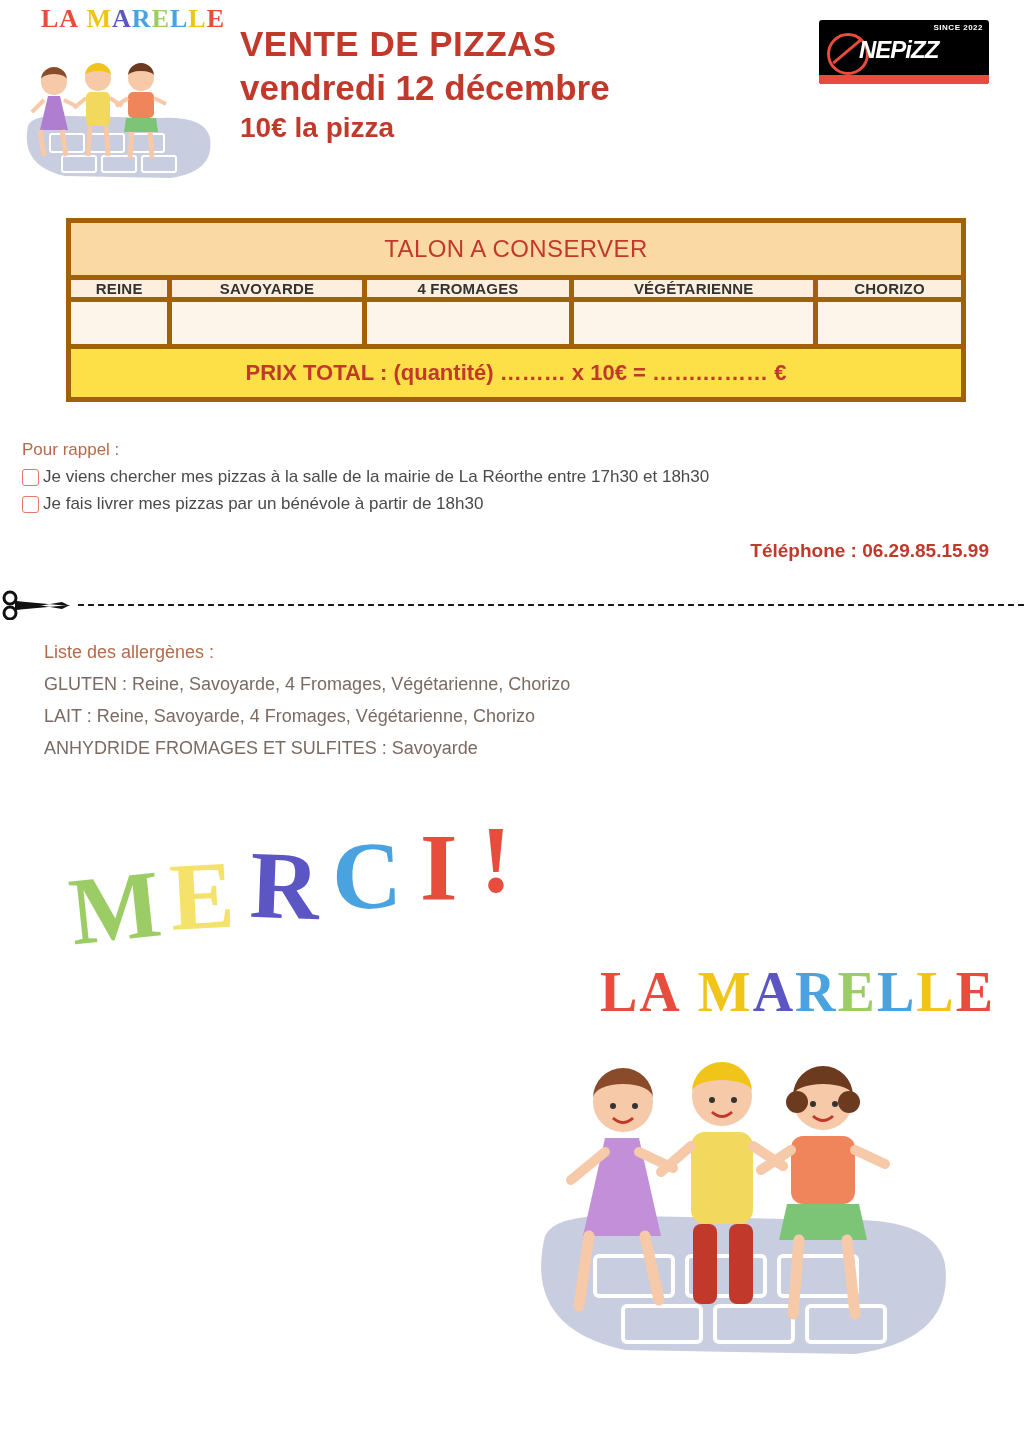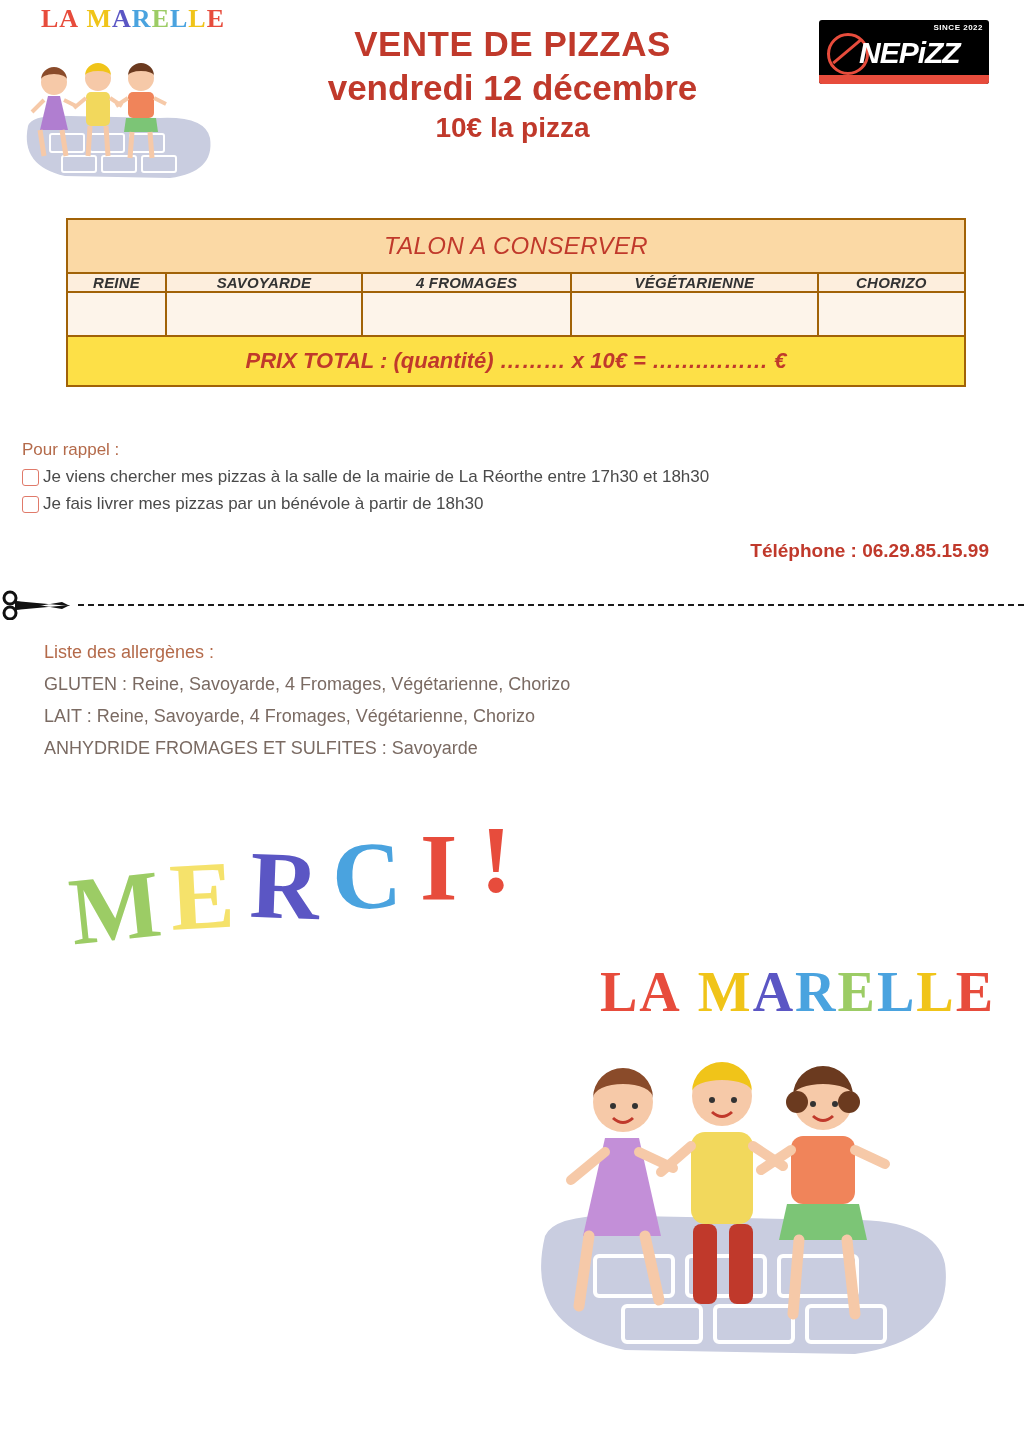--- a/index.html
+++ b/index.html
@@ -38,21 +38,20 @@
   }
   .logo-wordmark span { display: inline-block; }
 
   .kids-svg { display: block; }
 
   .title-block {
     position: absolute;
     left: 240px;
     top: 22px;
     width: 545px;
-    text-align: center;
     color: #c0392b;
     font-weight: bold;
     line-height: 1.25;
   }
   .title-line1 { font-size: 35px; letter-spacing: 0.5px; }
   .title-line2 { font-size: 35px; }
   .title-line3 { font-size: 28px; }
 
   .onepizz {
     position: absolute;
@@ -71,21 +70,21 @@
     color: #ffffff;
     font-size: 8px;
     font-weight: bold;
     letter-spacing: 0.5px;
   }
   .onepizz-word {
     position: absolute;
     left: 40px;
     top: 16px;
     color: #ffffff;
-    font-size: 30px;
+    font-size: 24px;
     font-weight: bold;
     font-style: italic;
     letter-spacing: -1px;
   }
   .onepizz-circle {
     position: absolute;
     left: 8px;
     top: 13px;
     width: 36px;
     height: 36px;
@@ -112,22 +111,21 @@
 
   
   .coupon {
     position: absolute;
     left: 66px;
     top: 218px;
     width: 900px;
     border-collapse: collapse;
   }
   .coupon td {
-    border: 2px solid #a16207;
-    font-style: italic;
+    border: 5px solid #a16207;
   }
   .coupon-title {
     background: #fbd9a5;
     color: #c0392b;
     font-size: 24px;
     text-align: center;
     padding: 12px 0;
     letter-spacing: 0.4px;
   }
   .coupon-head td {

